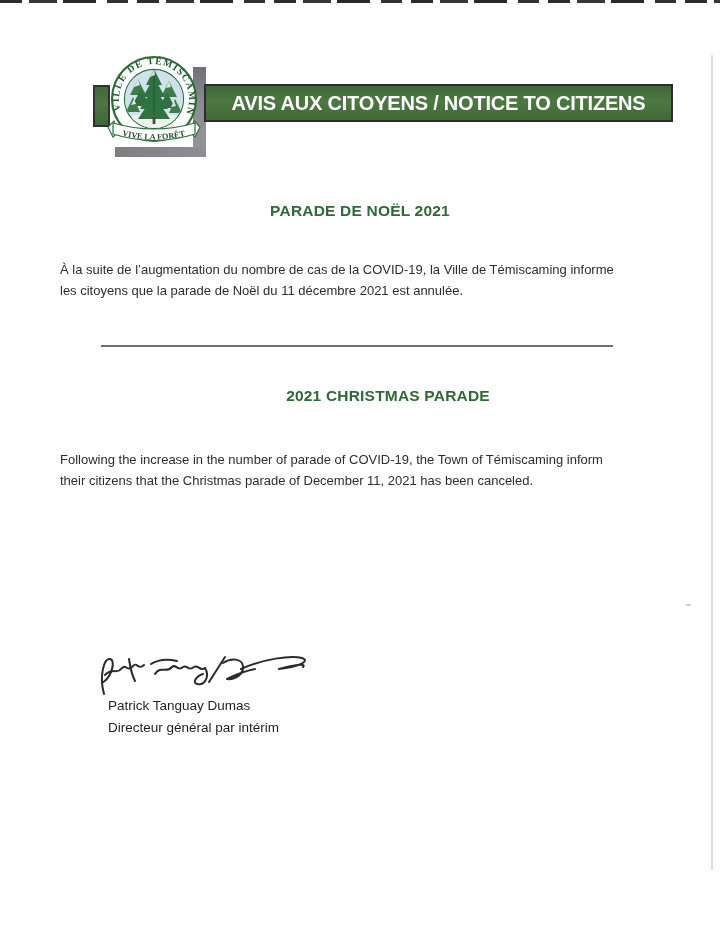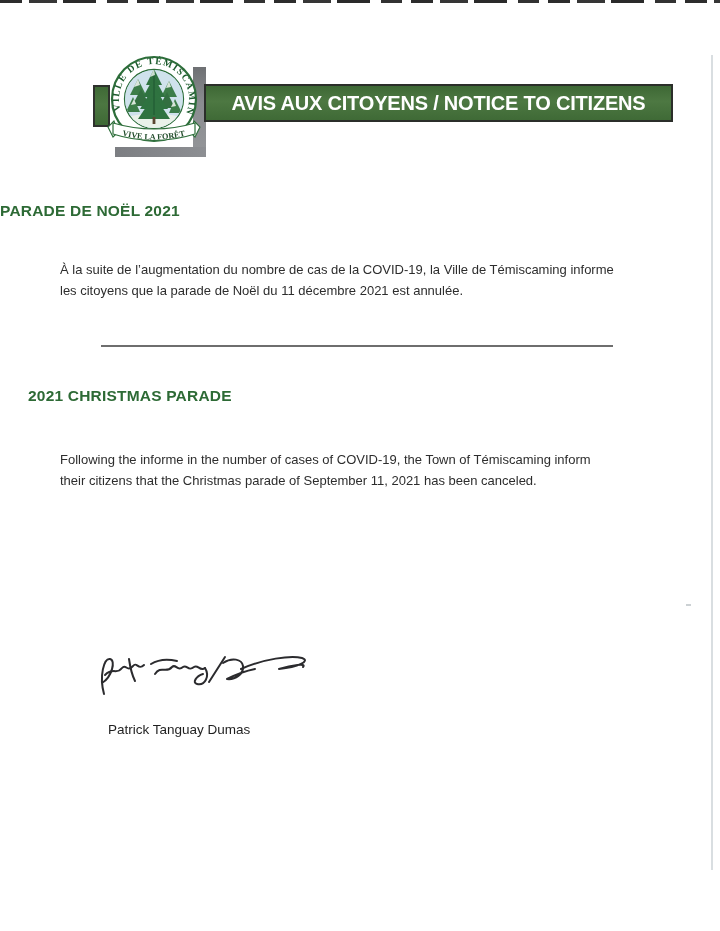--- a/index.html
+++ b/index.html
@@ -37,35 +37,35 @@
     background:linear-gradient(180deg,#3e6835,#4d7842 45%,#3f6a36);
     border:2px solid #2b2e2a;
     display:flex;align-items:center;justify-content:center;
   }
   .banner-label{
     color:#ffffff;font-weight:bold;font-size:20px;letter-spacing:-0.2px;white-space:nowrap;
   }
   .logo{position:absolute;left:107px;top:55px;width:94px;height:96px;}
   
   .title{
-    position:absolute;left:0;width:720px;text-align:left;
+    position:absolute;left:0;width:720px;text-align:center;
     color:#2d6a35;font-weight:bold;font-size:15.5px;letter-spacing:.2px;
   }
   .title-fr{top:202px;}
   .title-en{top:387px;margin-left:28px;}
   .para{
     position:absolute;left:60px;width:600px;text-align:left;
     font-size:13px;line-height:21px;color:#2d2d2d;
   }
   .para-fr{top:259px;}
   .para-en{top:449px;}
   .divider{position:absolute;left:101px;top:345px;width:512px;height:2px;background:#6e6e6e;}
   
   .sig-script{position:absolute;left:93px;top:650px;width:222px;height:52px;}
-  .sig-block{position:absolute;left:108px;top:695px;font-size:13.5px;line-height:21.5px;color:#1f1f1f;margin-top:24px;}
+  .sig-block{position:absolute;left:108px;top:695px;font-size:13.5px;line-height:21.5px;color:#1f1f1f;}
 </style>
 </head>
 <body>
 
 <div class="page">
 
   <div class="scan-top"></div>
   <div class="scan-right"></div>
   <div class="scan-speck"></div>
 
@@ -131,22 +131,22 @@
   <div class="title title-fr">PARADE DE NOËL 2021</div>
   <div class="para para-fr">
     <div>À la suite de l’augmentation du nombre de cas de la COVID-19, la Ville de Témiscaming informe</div>
     <div>les citoyens que la parade de Noël du 11 décembre 2021 est annulée.</div>
   </div>
 
   <div class="divider"></div>
 
   <div class="title title-en">2021 CHRISTMAS PARADE</div>
   <div class="para para-en">
-    <div>Following the informe in the number of cases of COVID-19, the Town of Témiscaming inform</div>
-    <div>their citizens that the Christmas parade of September 11, 2021 has been canceled.</div>
+    <div>Following the increase in the number of parade of COVID-19, the Town of Témiscaming inform</div>
+    <div>their citizens that the Christmas parade of December 11, 2021 has been canceled.</div>
   </div>
 
   <svg class="sig-script" viewBox="0 0 222 52">
     <g fill="none" stroke="#2b2b2e" stroke-width="2" stroke-linecap="round" stroke-linejoin="round">
 
       <path d="M11,44 C6,26 11,8 17,9 C23,10 19,27 9,33"></path>
       <path d="M12,25 C20,17 24,25 29,18 C33,13 34,23 40,16 C44,11 45,21 51,15"></path>
       <path d="M36,9 C37,16 39,25 42,31"></path>
 
       <path d="M58,14 C66,9 76,9 84,11"></path>
@@ -154,15 +154,16 @@
       <path d="M112,18 C117,26 112,36 104,34 C99,33 103,26 110,24"></path>
 
       <path d="M116,32 L132,7"></path>
 
       <path d="M130,13 C139,7 149,9 150,16 C151,24 142,30 134,29 C142,25 152,21 162,19"></path>
       <path d="M148,19 C170,9 198,5 209,8 C218,11 205,17 186,19 C199,15 214,13 210,17"></path>
     </g>
   </svg>
   <div class="sig-block">
     <div>Patrick Tanguay Dumas</div>
+    <div>Directeur général par intérim</div>
   </div>
 
 </div>
 
 </body></html>

